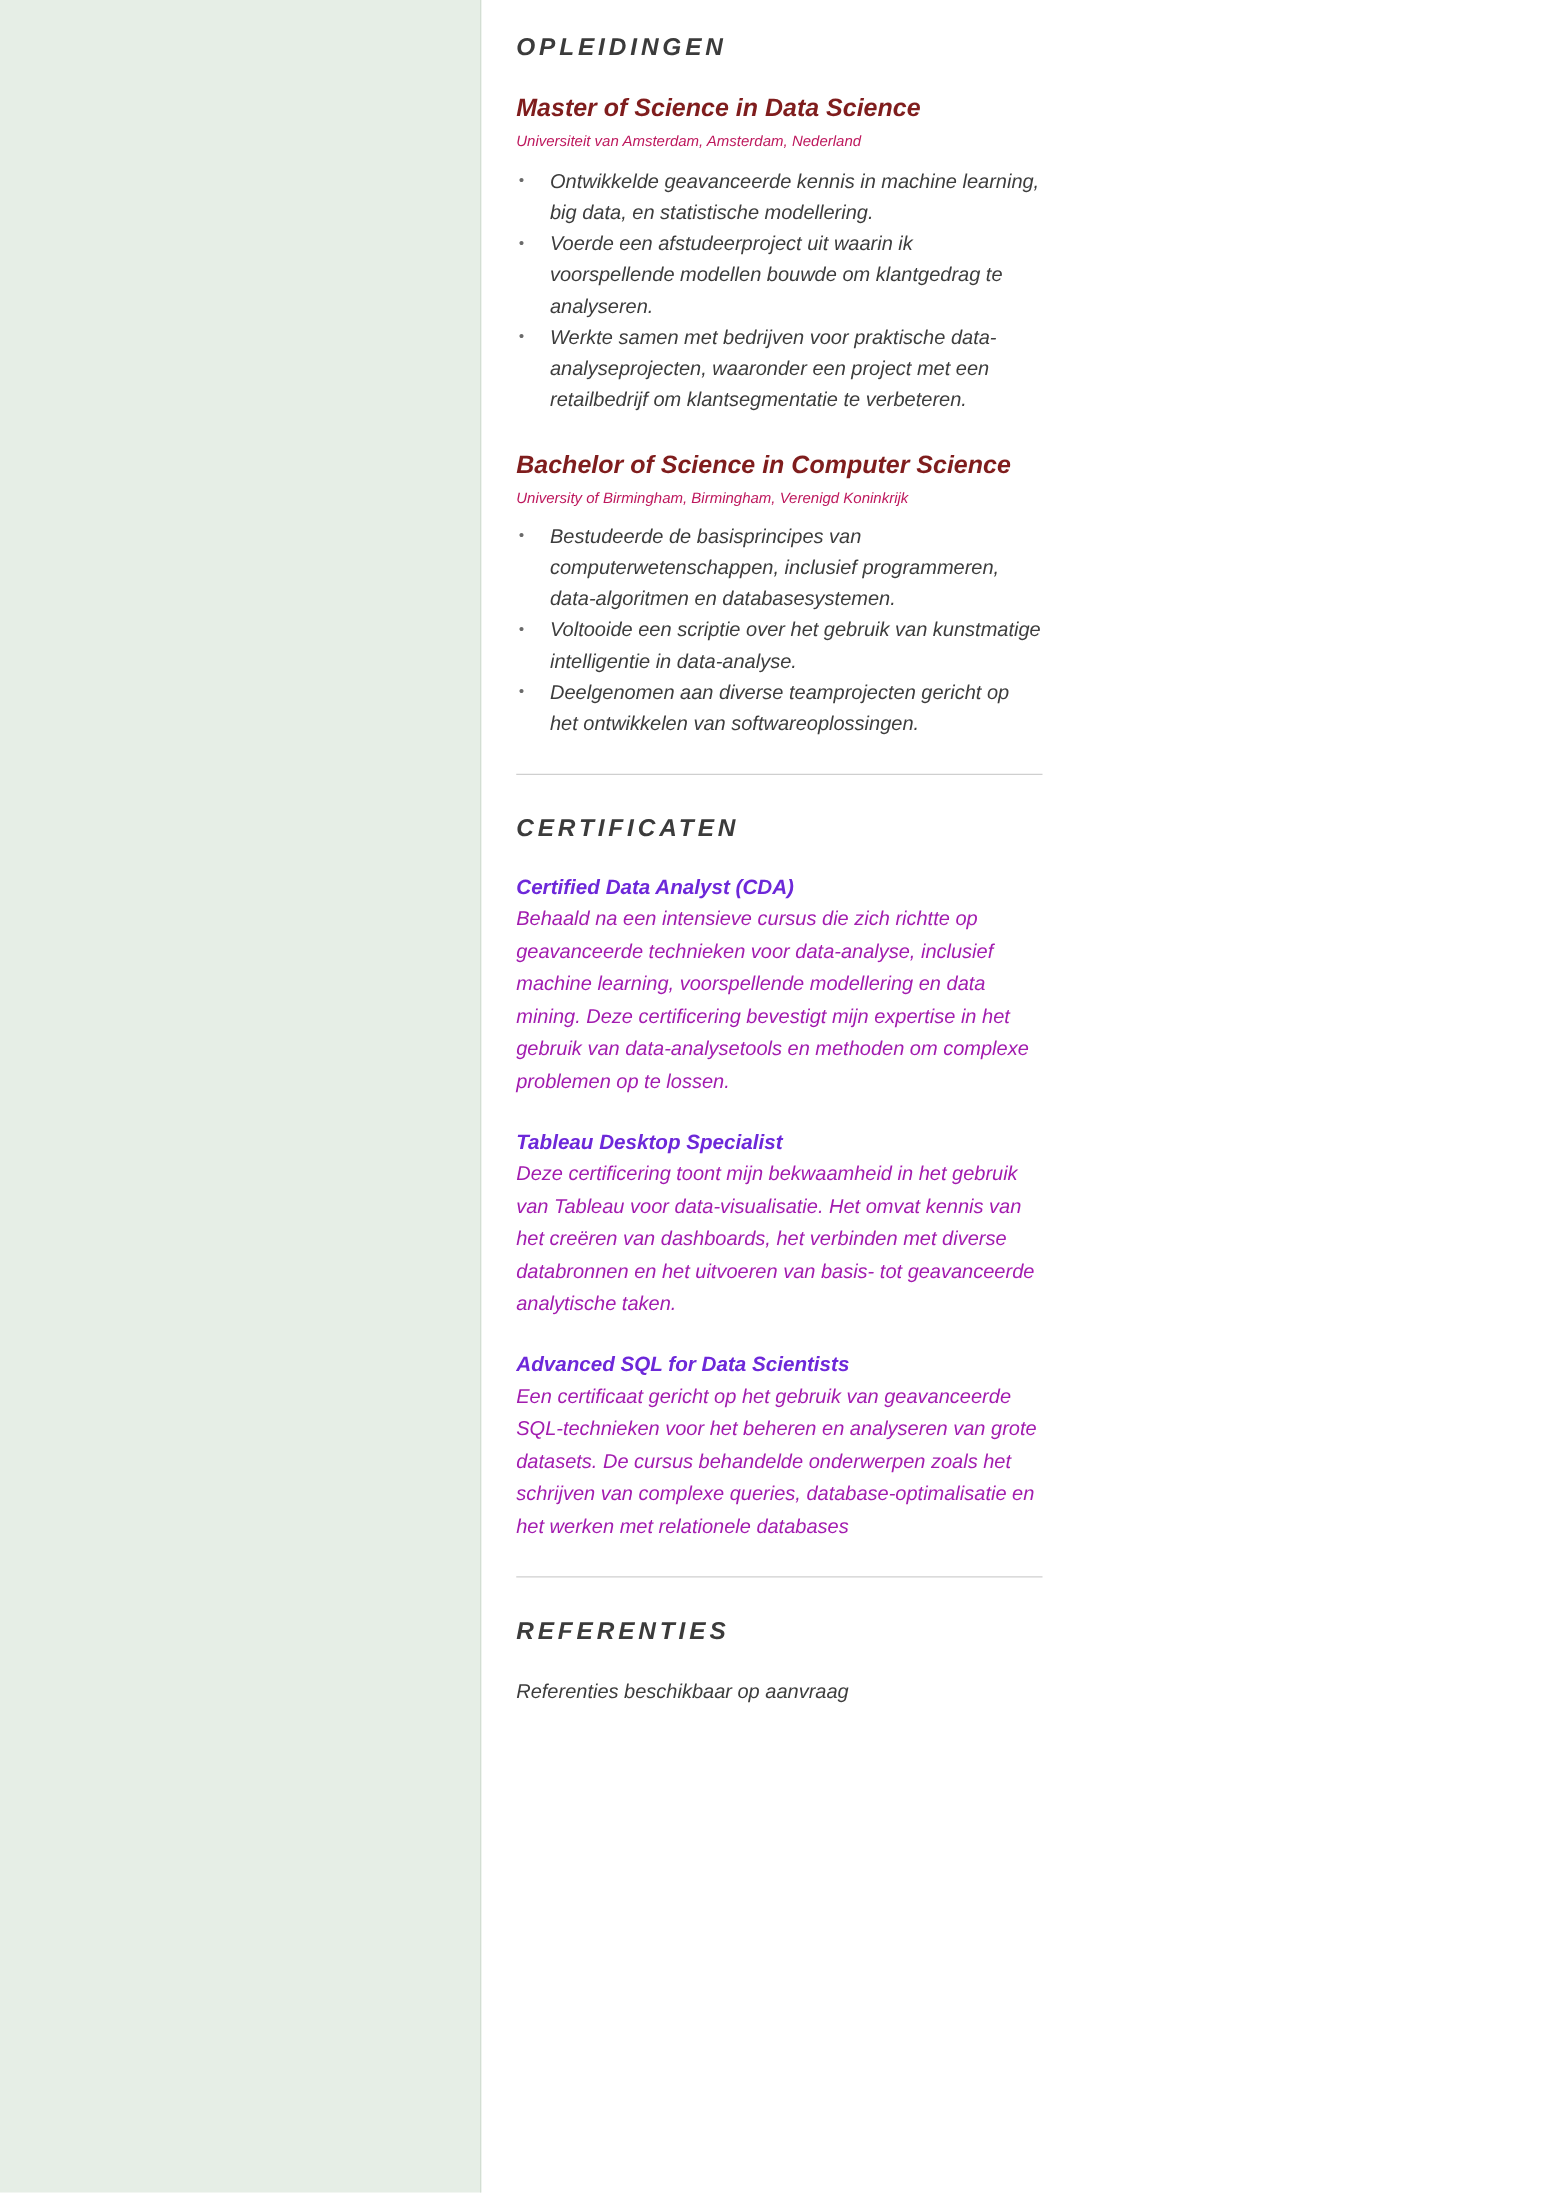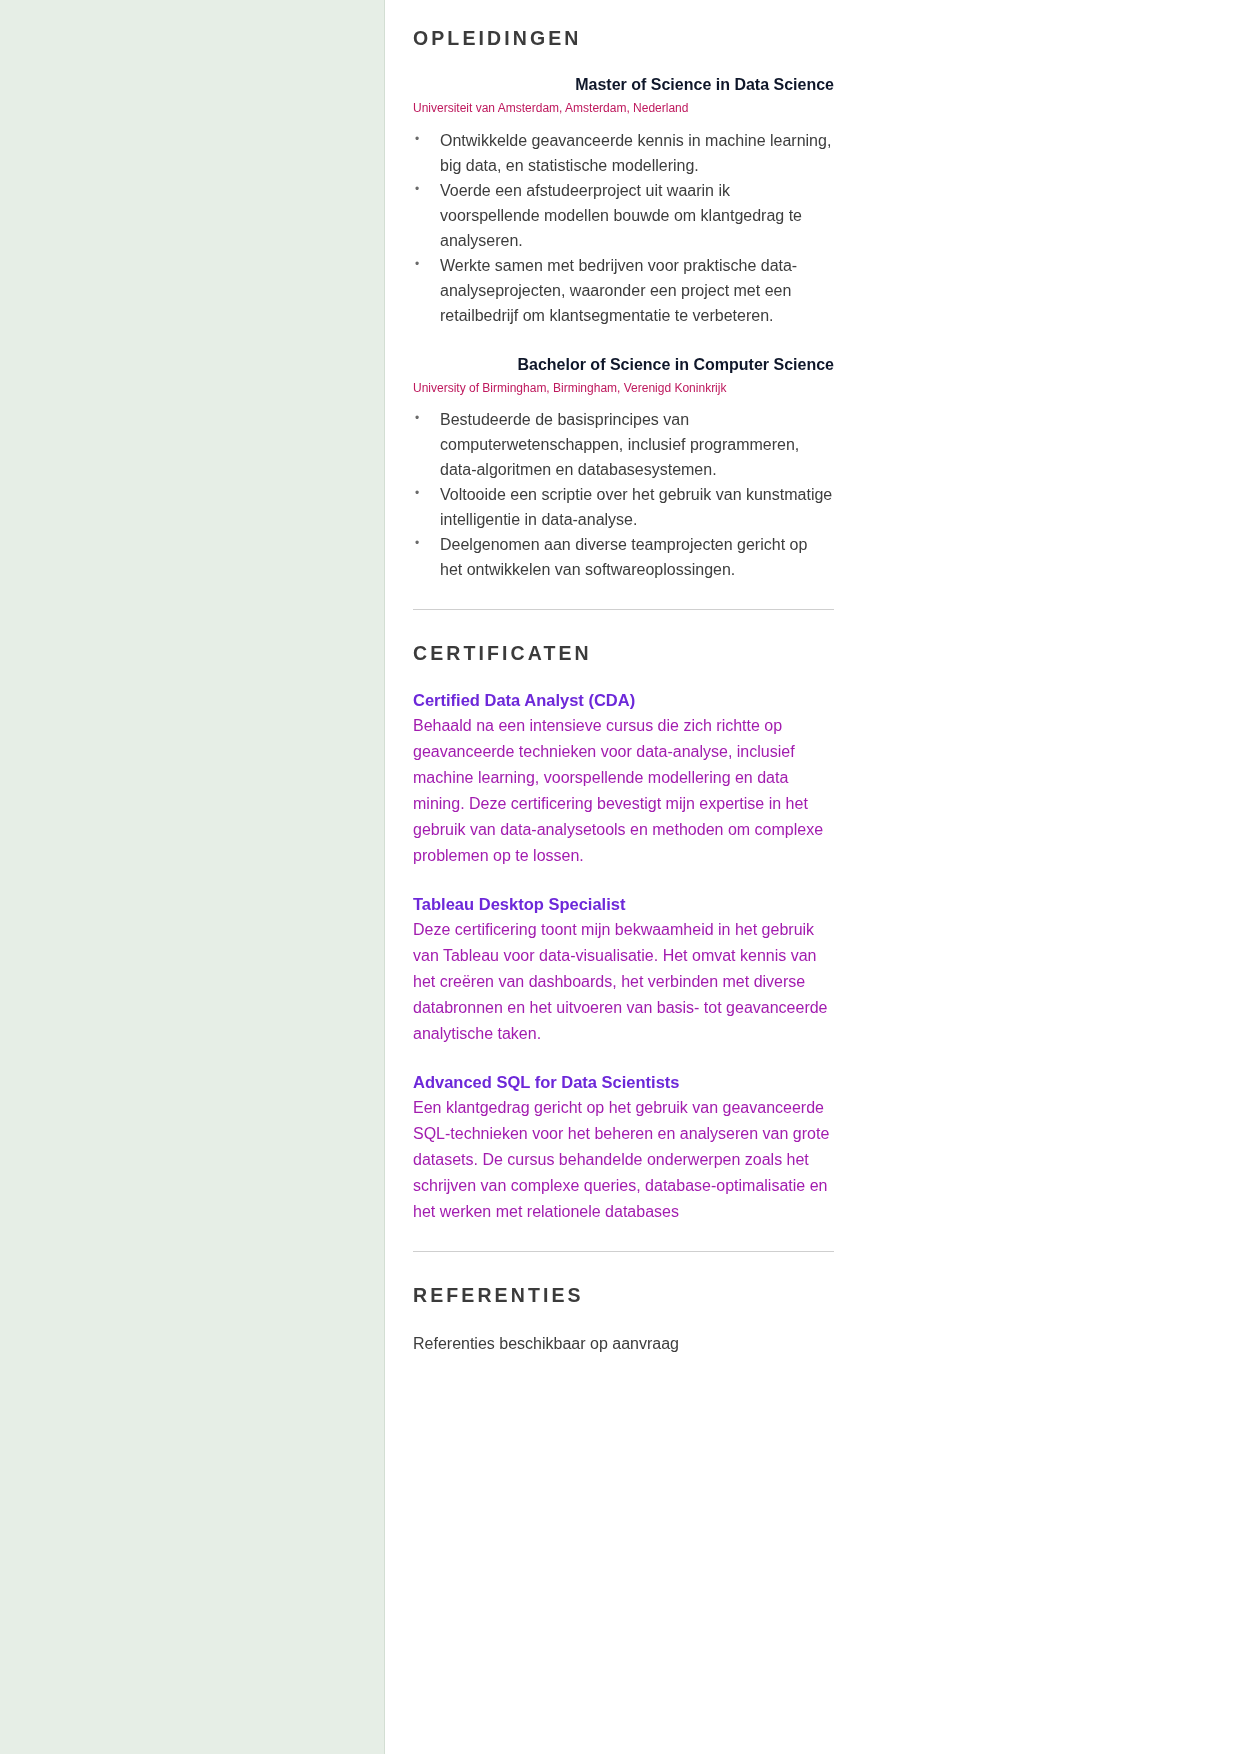--- a/index.html
+++ b/index.html
@@ -12,20 +12,21 @@
     background: #ffffff;
     font-family: "Liberation Sans", sans-serif;
     overflow: hidden;
   }
   .page {
     position: relative;
     width: 986px;
     height: 1754px;
     display: flex;
     background: #ffffff;
+    font-style: italic;
   }
   .sidebar {
     width: 385px;
     min-width: 385px;
     height: 1754px;
     background: #e6eee6;
     border-right: 1px solid #d3ded3;
     box-sizing: border-box;
   }
   .main {
@@ -39,26 +40,25 @@
   .section-title {
     font-size: 19.5px;
     font-weight: 700;
     letter-spacing: 3.1px;
     color: #3b3b3b;
     text-transform: uppercase;
     margin: 0 0 26px 0;
     line-height: 1.1;
   }
   .entry-title {
-    font-size: 16px;
+    font-size: 20px;
     font-weight: 700;
-    color: #0f172a;
+    color: #7f1d1d;
     margin: 0 0 6px 0;
     line-height: 1.25;
-    text-align: right;
   }
   .entry-sub {
     font-size: 12px;
     font-weight: 400;
     color: #be185d;
     margin: 0 0 12px 0;
     line-height: 1.3;
   }
   ul.bullets {
     list-style: none;
@@ -160,21 +160,21 @@
         <p class="cert-desc">Behaald na een intensieve cursus die zich richtte op geavanceerde technieken voor data-analyse, inclusief machine learning, voorspellende modellering en data mining. Deze certificering bevestigt mijn expertise in het gebruik van data-analysetools en methoden om complexe problemen op te lossen.</p>
       </div>
 
       <div class="cert-entry">
         <div class="cert-title">Tableau Desktop Specialist</div>
         <p class="cert-desc">Deze certificering toont mijn bekwaamheid in het gebruik van Tableau voor data-visualisatie. Het omvat kennis van het creëren van dashboards, het verbinden met diverse databronnen en het uitvoeren van basis- tot geavanceerde analytische taken.</p>
       </div>
 
       <div class="cert-entry">
         <div class="cert-title">Advanced SQL for Data Scientists</div>
-        <p class="cert-desc">Een klantgedrag gericht op het gebruik van geavanceerde SQL-technieken voor het beheren en analyseren van grote datasets. De cursus behandelde onderwerpen zoals het schrijven van complexe queries, database-optimalisatie en het werken met relationele databases</p>
+        <p class="cert-desc">Een certificaat gericht op het gebruik van geavanceerde SQL-technieken voor het beheren en analyseren van grote datasets. De cursus behandelde onderwerpen zoals het schrijven van complexe queries, database-optimalisatie en het werken met relationele databases</p>
       </div>
     </div>
 
     <hr class="divider">
 
     <div class="section">
       <h2 class="section-title">REFERENTIES</h2>
       <p class="ref-text">Referenties beschikbaar op aanvraag</p>
     </div>
 

